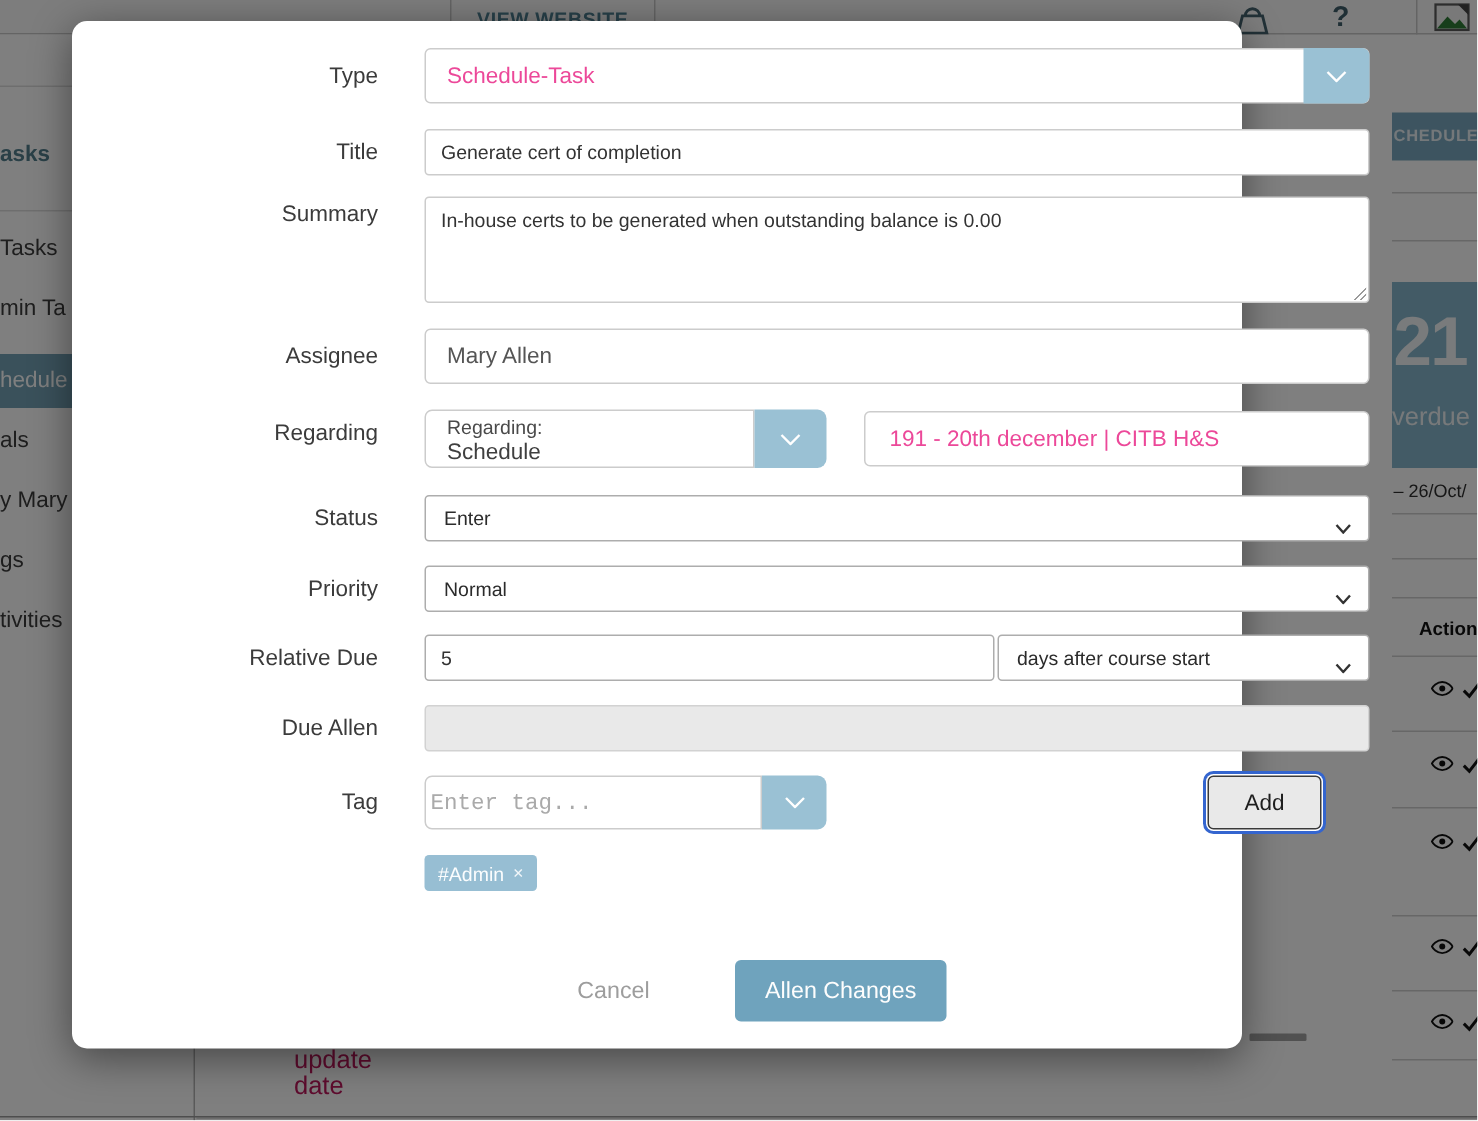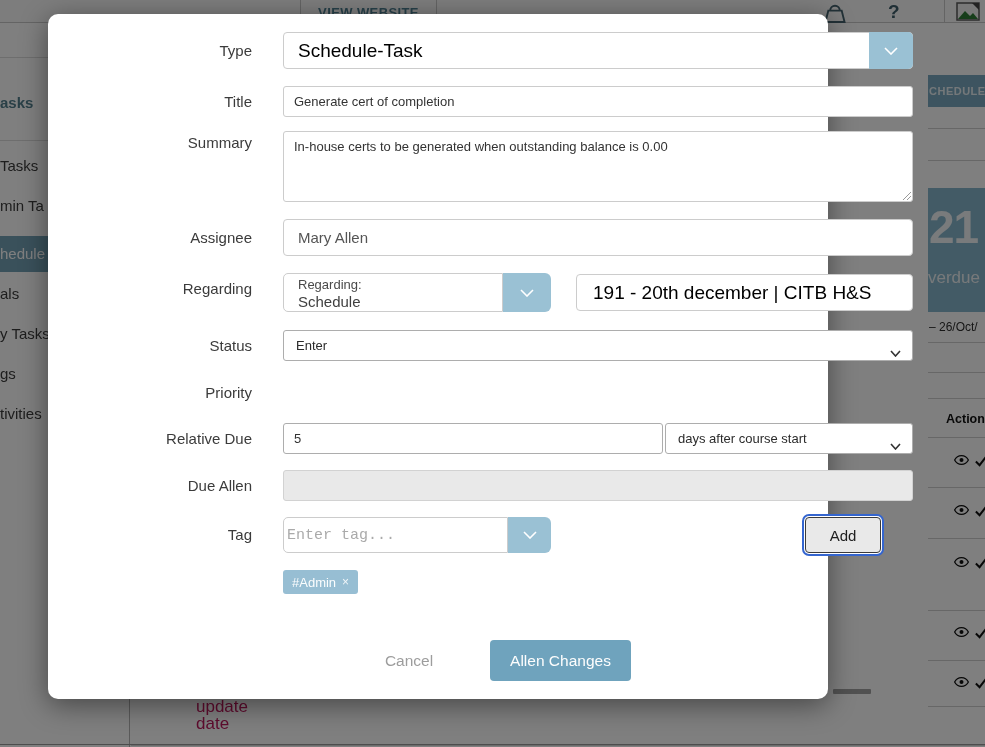--- a/index.html
+++ b/index.html
@@ -48,21 +48,21 @@
   .dim { position:absolute; inset:0; background:rgba(0,0,0,0.50); z-index:5; }
 
   
   .modal { position:absolute; left:48px; top:14px; width:780px; height:685px; background:#fff; border-radius:10px;
            box-shadow:0 6px 28px rgba(0,0,0,.45); z-index:10; }
   .mrow { position:absolute; left:0; width:880px; }
   .mlabel { position:absolute; left:0; width:204px; text-align:right; font-size:15px; color:#3b3b3b; }
   .mctrl { position:absolute; left:235px; }
 
   .big-input { border:1px solid #ccc; border-radius:4px; background:#fff; position:relative; }
-  .big-input .val { font-size:19px; color:#000000; padding-left:14px; white-space:nowrap; overflow:hidden; display:block; }
+  .big-input .val { font-size:15px; color:#ec4899; padding-left:14px; white-space:nowrap; overflow:hidden; display:block; }
   input.raw { width:100%; height:100%; border:1px solid #ccc; border-radius:3px; font-family:inherit; font-size:13px; color:#333; padding-left:10px; outline:none; }
   textarea.raw { width:100%; height:100%; border:1px solid #ccc; border-radius:3px; font-family:inherit; font-size:13px; color:#333; padding:7px 10px; resize:none; outline:none; }
   .grip { position:absolute; right:2px; bottom:2px; width:10px; height:10px; pointer-events:none;
           background:repeating-linear-gradient(135deg, transparent 0 2px, #9a9a9a 2px 3px);
           clip-path:polygon(100% 0, 0 100%, 100% 100%); }
   .dd-btn { position:absolute; top:-1px; right:-1px; width:44px; height:calc(100% + 2px); background:#9ac1d4; border-radius:0 5px 5px 0;
             display:flex; align-items:center; justify-content:center; cursor:pointer; }
   .selectish { border:1px solid #adadad; border-radius:3px; background:#fff; position:relative; }
   .selectish .val { font-size:13px; color:#2b2b2b; padding-left:12px; line-height:29px; white-space:nowrap; overflow:hidden; display:block; }
   .selectish .car { position:absolute; right:11px; top:12px; }
@@ -121,21 +121,21 @@
     </div>
 
     <div class="sidebar">
       <div class="side-line" style="top:34px"></div>
       <div class="side-head">asks</div>
       <div class="side-line" style="top:117px"></div>
       <div class="side-item" style="top:125px">Tasks</div>
       <div class="side-item" style="top:165px">min Ta</div>
       <div class="side-item active" style="top:213px">hedule</div>
       <div class="side-item" style="top:253px">als</div>
-      <div class="side-item" style="top:293px">y Tasks</div>
+      <div class="side-item" style="top:293px">y Mary</div>
       <div class="side-item" style="top:333px">gs</div>
       <div class="side-item" style="top:373px">tivities</div>
     </div>
 
     <div class="rail">
       <div class="rail-tab">CHEDULE T</div>
       <div class="rail-line" style="top:105px"></div>
       <div class="rail-line" style="top:137px"></div>
       <div class="rail-panel">
         <div class="rail-count">21</div>
@@ -282,20 +282,26 @@
       <div class="mctrl selectish" style="width:630px; height:31px">
         <span class="val">Enter</span>
         <span class="car"><svg width="11" height="7" viewBox="0 0 11 7">
               <path d="M1 1l4.5 5L10 1" fill="none" stroke="#333" stroke-width="1.6"></path>
             </svg></span>
       </div>
     </div>
 
     <div class="mrow" style="top:363px; height:31px">
       <div class="mlabel" style="line-height:31px">Priority</div>
+      <div class="mctrl selectish" style="width:630px; height:31px">
+        <span class="val">Normal</span>
+        <span class="car"><svg width="11" height="7" viewBox="0 0 11 7">
+              <path d="M1 1l4.5 5L10 1" fill="none" stroke="#333" stroke-width="1.6"></path>
+            </svg></span>
+      </div>
     </div>
 
     <div class="mrow" style="top:409px; height:31px">
       <div class="mlabel" style="line-height:31px">Relative Due</div>
       <div class="mctrl" style="width:630px; height:31px; position:absolute;">
         <input class="raw" type="text" style="position: absolute; left: 0px; top: 0px; width: 380px; height: 31px; border-color: rgb(173, 173, 173);" value="5">
         <div class="selectish" style="position:absolute; left:382px; top:0; width:248px; height:31px">
           <span class="val">days after course start</span>
           <span class="car"><svg width="11" height="7" viewBox="0 0 11 7">
                 <path d="M1 1l4.5 5L10 1" fill="none" stroke="#333" stroke-width="1.6"></path>

